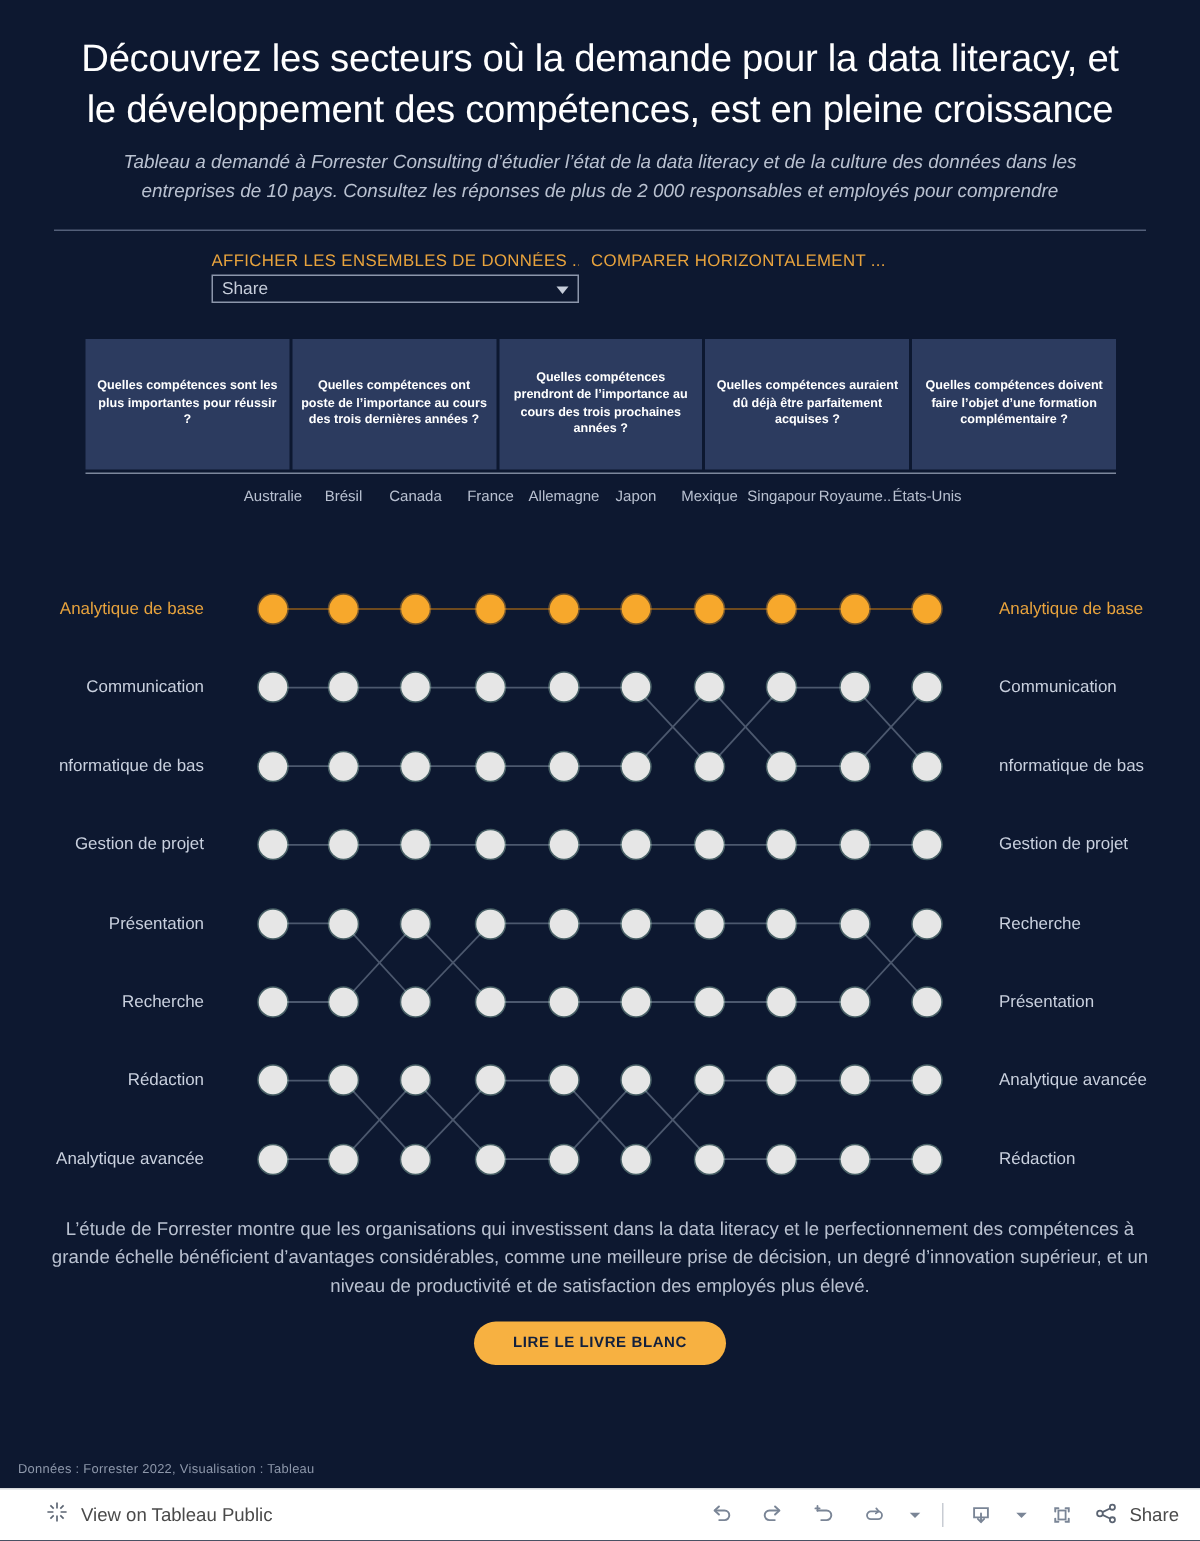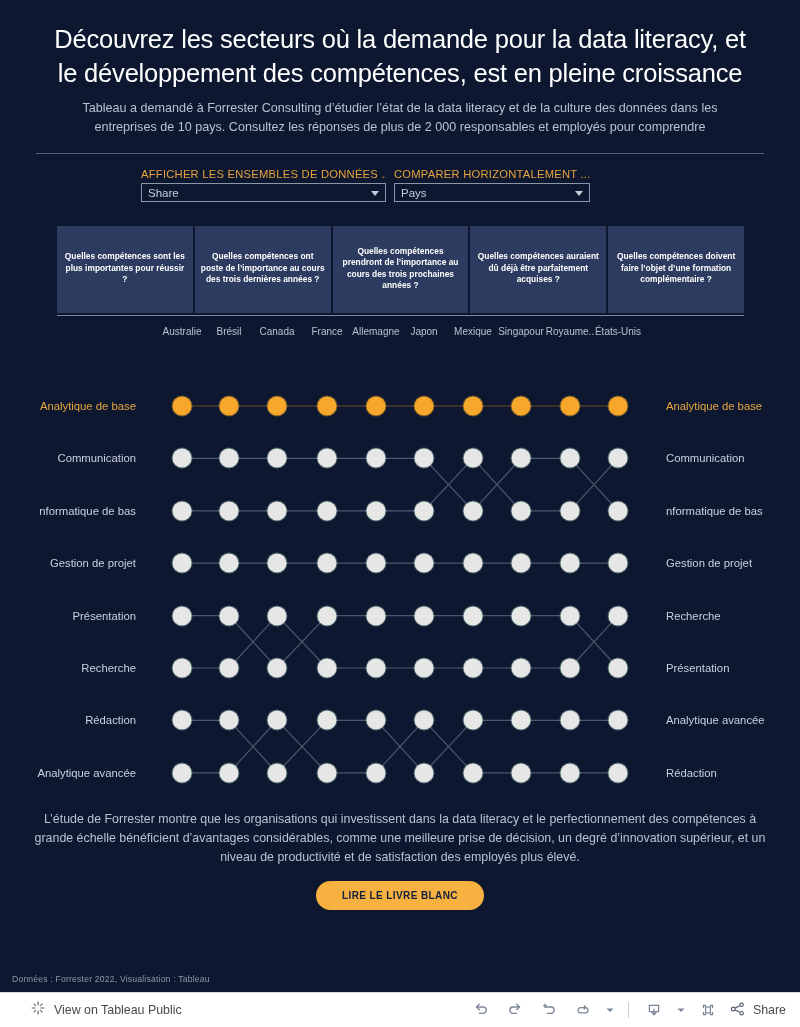--- a/index.html
+++ b/index.html
@@ -21,21 +21,21 @@
   
   .header{padding:22px 28px 0 28px;text-align:center;}
   .title{
     font-size:25.5px;line-height:34px;font-weight:400;
     color:#ffffff;letter-spacing:-0.2px;
     margin:0 18px;
   }
   .subtitle{
     font-size:12.6px;line-height:19px;color:#b9c1d0;
     margin:9px 36px 0 36px;
-    max-height:38px;overflow:hidden;
+    max-height:38px;overflow:hidden;font-style:italic;
   }
   .hdr-rule{
     height:1px;background:#6b7792;opacity:.75;
     margin:16px 8px 0 8px;
   }
   
   .controls{
     display:flex;gap:8px;
     padding:14px 0 0 141px;
   }
@@ -176,24 +176,20 @@
   <div class="controls">
     <div class="ctrl">
       <div class="ctrl-label">AFFICHER LES ENSEMBLES DE DONNÉES ...</div>
       <div class="select">
         <span>Share</span>
         <span class="caret"></span>
       </div>
     </div>
     <div class="ctrl second">
       <div class="ctrl-label">COMPARER HORIZONTALEMENT ...</div>
-      <div class="select">
-        <span>Pays</span>
-        <span class="caret"></span>
-      </div>
     </div>
   </div>
 
   <div class="tabs-wrap">
     <div class="tabs">
       <div class="tab">Quelles compétences sont les plus importantes pour réussir ?</div>
       <div class="tab">Quelles compétences ont poste de l’importance au cours des trois dernières années ?</div>
       <div class="tab">Quelles compétences prendront de l’importance au cours des trois prochaines années ?</div>
       <div class="tab">Quelles compétences auraient dû déjà être parfaitement acquises ?</div>
       <div class="tab">Quelles compétences doivent faire l’objet d’une formation complémentaire ?</div>

